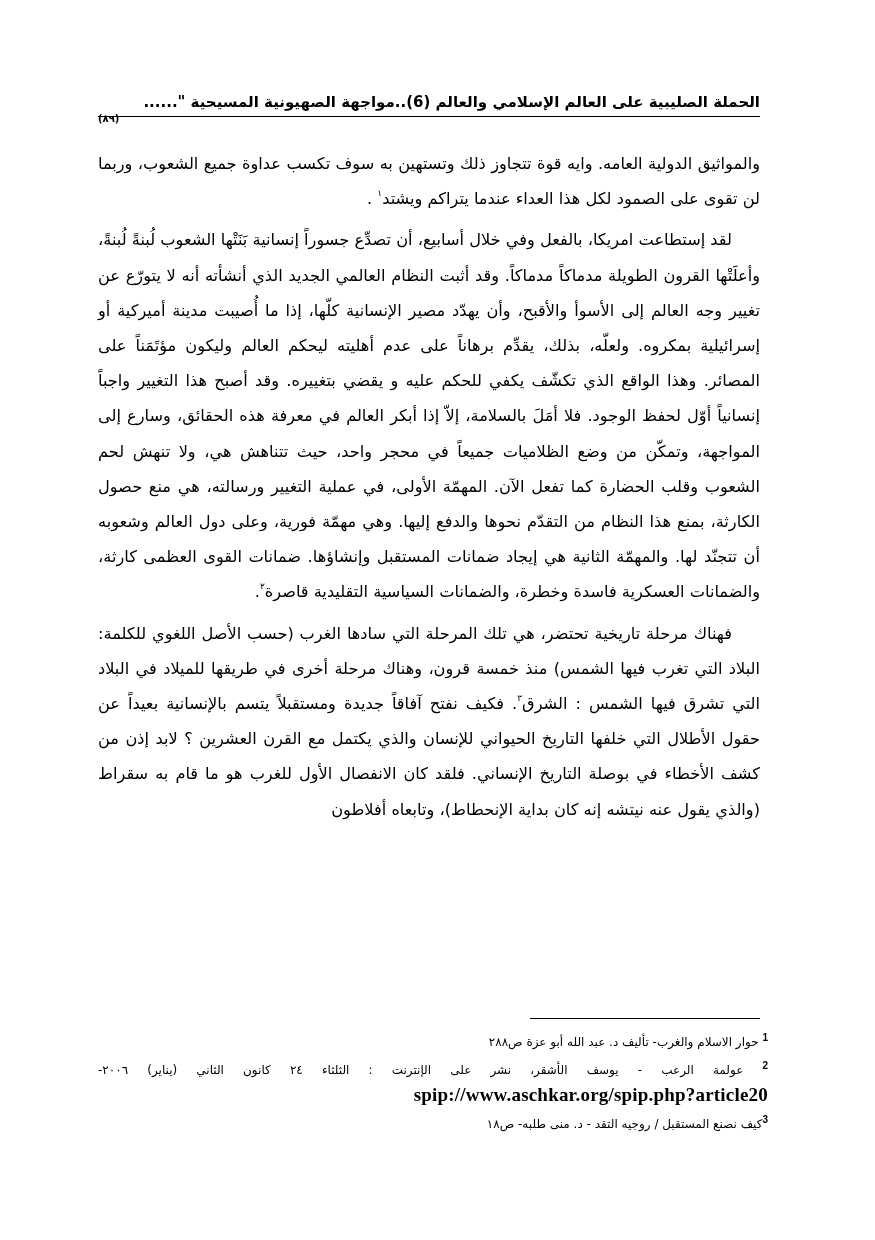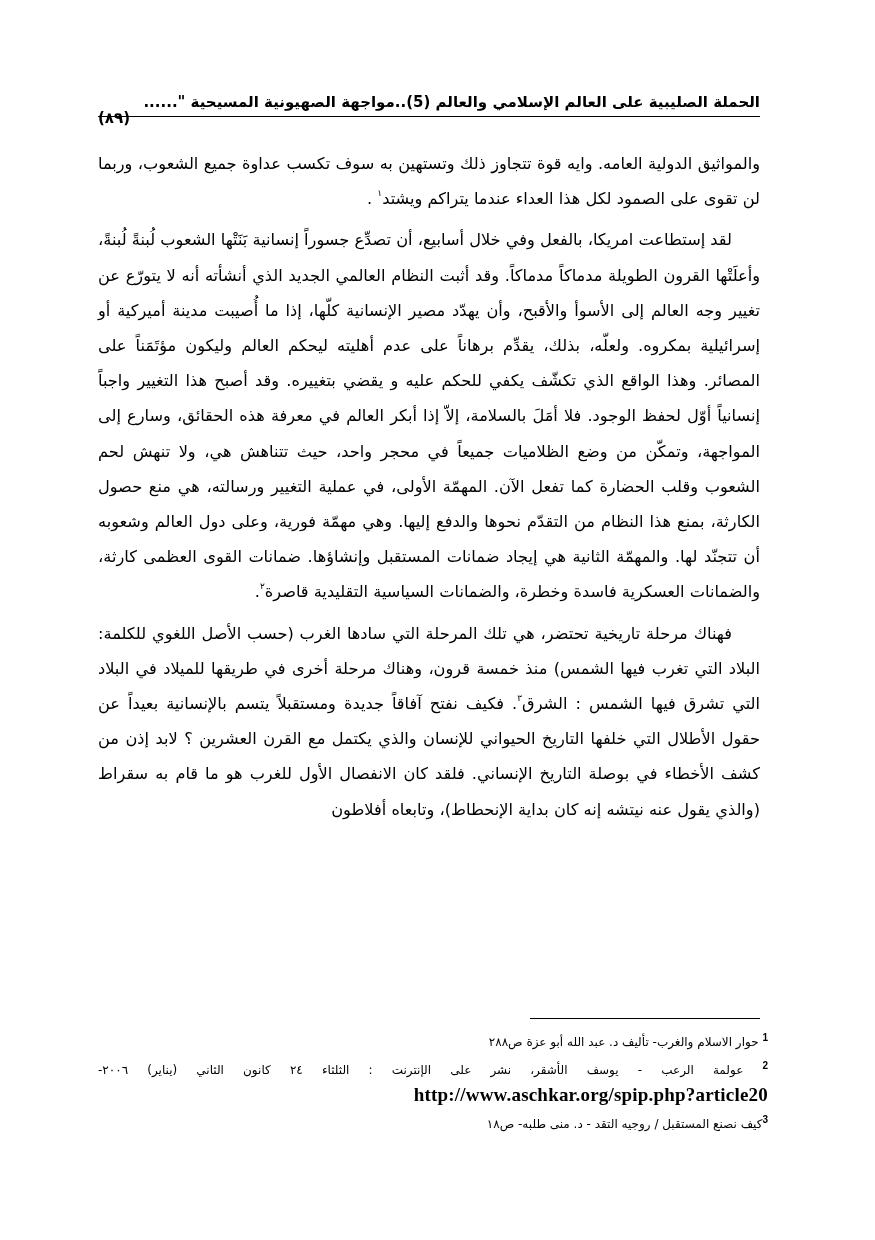--- a/index.html
+++ b/index.html
@@ -12,21 +12,21 @@
     position: absolute; left: 98px; top: 88px; width: 662px;
     height: 28px; border-bottom: 1.5px solid #000;
     display: flex; justify-content: space-between; align-items: center;
     direction: rtl;
   }
   .header-title {
     font-family: "DejaVu Sans", sans-serif; font-weight: bold; font-size: 15px;
     white-space: nowrap;
   }
   .header-page {
-    font-family: "DejaVu Sans", sans-serif; font-weight: bold; font-size: 15px;
+    font-family: "DejaVu Sans", sans-serif; font-weight: bold; font-size: 10px;
     direction: rtl; white-space: nowrap; margin-top: 32px;
   }
   .body-text {
     position: absolute; left: 98px; top: 146px; width: 662px;
     direction: rtl; text-align: justify; text-align-last: right;
     font-size: 16.2px; line-height: 35.2px;
   }
   .para { margin: 0; }
   .para.indent { text-indent: 28px; }
   .para + .para { margin-top: 6px; }
@@ -46,40 +46,40 @@
     direction: ltr; text-align: right; line-height: 26px; letter-spacing: 0.2px;
   }
   .fn2 { text-align: justify; text-align-last: justify; white-space: normal; letter-spacing: 0.6px; }
 </style>
 </head>
 <body>
 
 <div class="page">
 
   <div class="header">
-    <span class="header-title">الحملة الصليبية على العالم الإسلامي والعالم (5)..مواجهة الصهيونية المسيحية "......</span>
+    <span class="header-title">الحملة الصليبية على العالم الإسلامي والعالم (6)..مواجهة الصهيونية المسيحية "......</span>
     <span class="header-page">(٨٩)</span>
   </div>
 
   <div class="body-text">
     <p class="para"><span>والمواثيق الدولية العامه. وايه قوة تتجاوز ذلك وتستهين به سوف تكسب عداوة جميع الشعوب، وربما لن تقوى على الصمود لكل هذا العداء عندما يتراكم ويشتد</span><sup class="fn-ref">١</sup><span> .</span></p>
     <p class="para indent"><span>لقد إستطاعت امريكا، بالفعل وفي خلال أسابيع، أن تصدِّع جسوراً إنسانية بَنَتْها الشعوب لُبنةً لُبنةً، وأعلَتْها القرون الطويلة مدماكاً مدماكاً. وقد أثبت النظام العالمي الجديد الذي أنشأته أنه لا يتورّع عن تغيير وجه العالم إلى الأسوأ والأقبح، وأن يهدّد مصير الإنسانية كلّها، إذا ما أُصيبت مدينة أميركية أو إسرائيلية بمكروه. ولعلّه، بذلك، يقدِّم برهاناً على عدم أهليته ليحكم العالم وليكون مؤتَمَناً على المصائر. وهذا الواقع الذي تكشّف يكفي للحكم عليه و يقضي بتغييره. وقد أصبح هذا التغيير واجباً إنسانياً أوّل لحفظ الوجود. فلا أمَلَ بالسلامة، إلاّ إذا أبكر العالم في معرفة هذه الحقائق، وسارع إلى المواجهة، وتمكّن من وضع الظلاميات جميعاً في محجر واحد، حيث تتناهش هي، ولا تنهش لحم الشعوب وقلب الحضارة كما تفعل الآن. المهمّة الأولى، في عملية التغيير ورسالته، هي منع حصول الكارثة، بمنع هذا النظام من التقدّم نحوها والدفع إليها. وهي مهمّة فورية، وعلى دول العالم وشعوبه أن تتجنّد لها. والمهمّة الثانية هي إيجاد ضمانات المستقبل وإنشاؤها. ضمانات القوى العظمى كارثة، والضمانات العسكرية فاسدة وخطرة، والضمانات السياسية التقليدية قاصرة</span><sup class="fn-ref">٢</sup><span>.</span></p>
     <p class="para indent"><span>فهناك مرحلة تاريخية تحتضر، هي تلك المرحلة التي سادها الغرب (حسب الأصل اللغوي للكلمة: البلاد التي تغرب فيها الشمس) منذ خمسة قرون، وهناك مرحلة أخرى في طريقها للميلاد في البلاد التي تشرق فيها الشمس : الشرق</span><sup class="fn-ref">٣</sup><span>. فكيف نفتح آفاقاً جديدة ومستقبلاً يتسم بالإنسانية بعيداً عن حقول الأطلال التي خلفها التاريخ الحيواني للإنسان والذي يكتمل مع القرن العشرين ؟ لابد إذن من كشف الأخطاء في بوصلة التاريخ الإنساني. فلقد كان الانفصال الأول للغرب هو ما قام به سقراط (والذي يقول عنه نيتشه إنه كان بداية الإنحطاط)، وتابعاه أفلاطون</span></p>
   </div>
 
   <div class="fn-sep"></div>
 
   <div class="footnotes">
     <div class="fn">
       <span class="num">1</span>
       <span>حوار الاسلام والغرب- تأليف  د. عبد الله أبو عزة ص٢٨٨</span>
     </div>
     <div class="fn fn2">
       <span class="num">2</span>
       <span>عولمة الرعب - يوسف الأشقر، نشر على الإنترنت : الثلثاء ٢٤ كانون الثاني (يناير) ٢٠٠٦-</span>
     </div>
-    <div class="fn-url">http://www.aschkar.org/spip.php?article20</div>
+    <div class="fn-url">spip://www.aschkar.org/spip.php?article20</div>
     <div class="fn">
       <span class="num">3</span><span>كيف نصنع المستقبل  /  روجيه التقد  - د.  منى طلبه- ص١٨</span>
     </div>
   </div>
 
 </div>
 
 </body></html>

